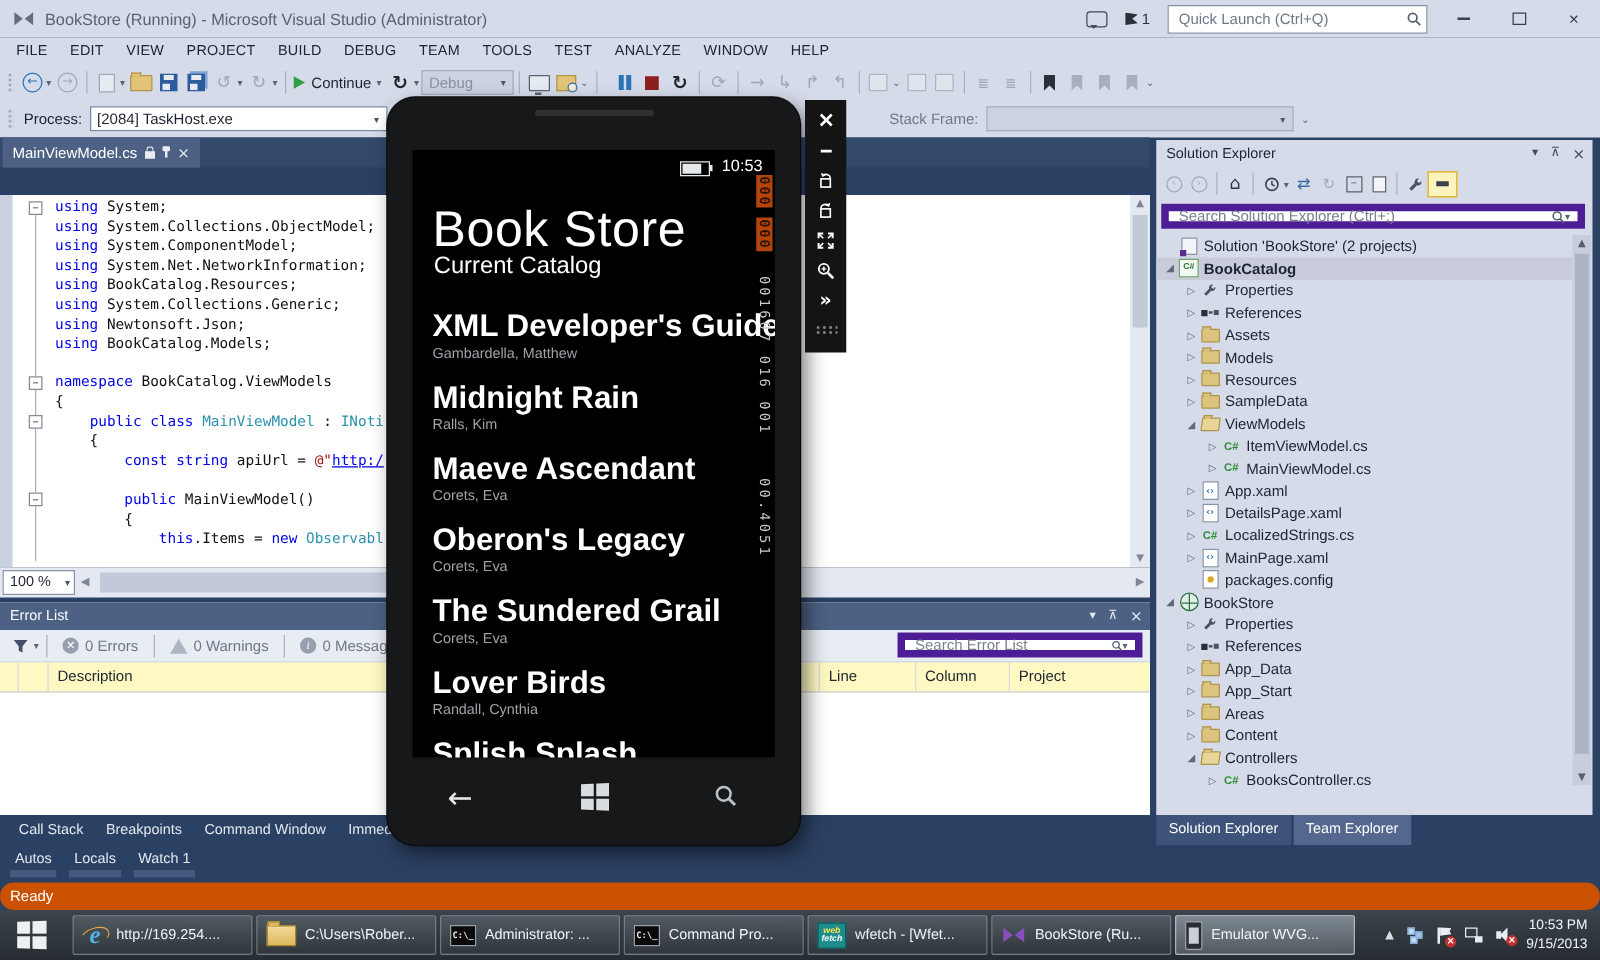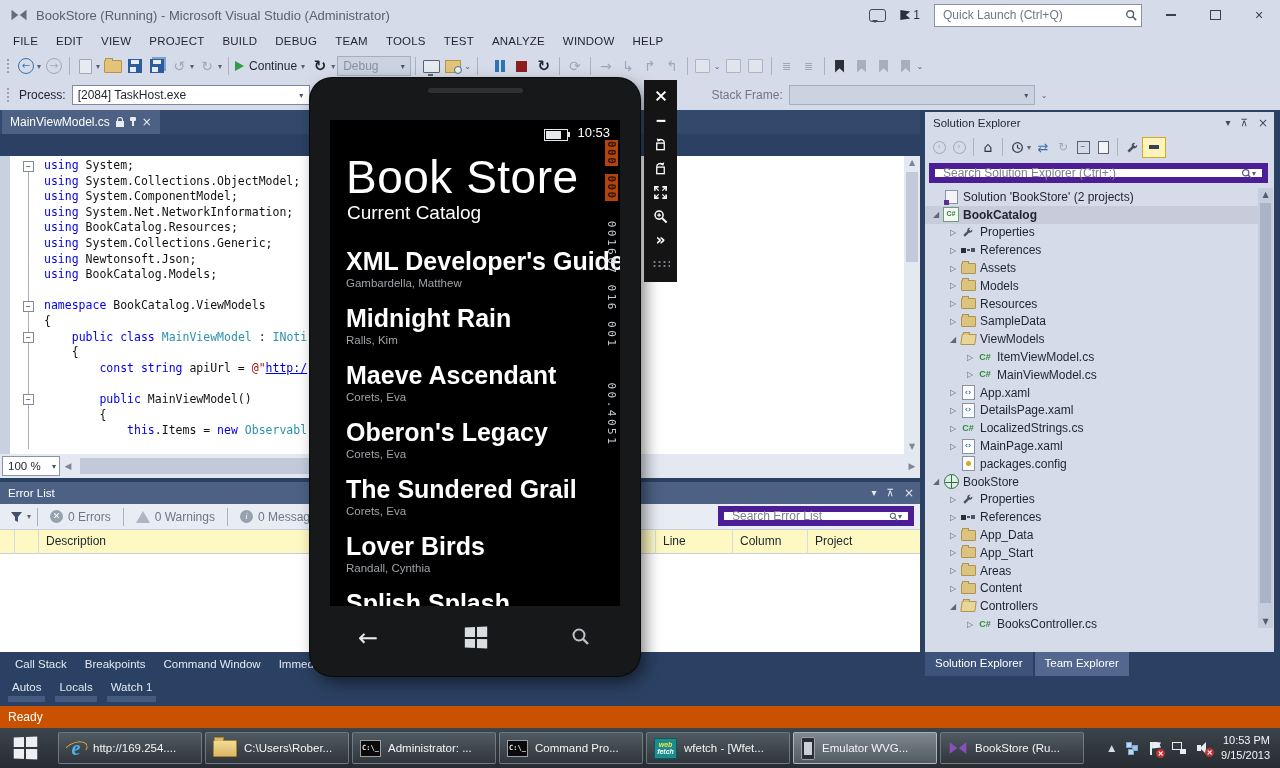--- a/index.html
+++ b/index.html
@@ -117,21 +117,21 @@
   .el-header .colsep{position:absolute;top:0;width:1px;height:24px;background:#D5DAE3;}
   .el-header .lbl{position:absolute;top:4px;font-size:12px;color:#1E2430;}
 
   
   .debug-tabs{left:0;top:654px;width:920px;height:20px;display:flex;gap:4px;padding-left:8px;}
   .debug-tab{color:#E3E8F0;font-size:11.5px;line-height:20px;padding:0 7px;}
   .watch-tabs{left:0;top:678px;width:920px;height:26px;display:flex;gap:6px;padding-left:6px;}
   .watch-tab{display:flex;flex-direction:column;align-items:stretch;}
   .watch-tab .wl{color:#E3E8F0;font-size:11.5px;line-height:18px;padding:0 6px;}
   .watch-tab .stub{height:6px;background:#46597E;margin:0 2px;}
-  .statusbar{left:0;top:706px;width:1280px;height:22px;background:#CA5100;display:flex;align-items:center;}
+  .statusbar{left:0;top:706px;width:1280px;height:22px;background:#CA5100;display:flex;align-items:center;border-radius:11px;}
   .status-text{color:#fff;font-size:12px;margin-left:8px;}
 
   
   .sol-exp{left:925px;top:112px;width:349px;height:540px;background:#D5DBE8;}
   .se-title{position:absolute;left:0;top:0;width:100%;height:22px;display:flex;align-items:center;padding:0 6px 0 8px;box-sizing:border-box;}
   .se-title .t{font-size:11.5px;color:#1E2430;}
   .se-title .panel-icons span{color:#424A57;}
   .se-toolbar{position:absolute;left:0;top:22px;width:100%;height:26px;display:flex;align-items:center;padding-left:4px;box-sizing:border-box;}
   .se-toolbar .tbtn{min-width:18px;}
   .home-glyph{font-size:14px;color:#2B3340;font-family:"DejaVu Sans",sans-serif;}
@@ -175,21 +175,21 @@
 
   
   .phone{left:310px;top:78px;width:330px;height:598px;background:#17181A;border-radius:22px;
          box-shadow:0 0 0 1px #0A0A0B,5px 7px 16px rgba(0,0,0,.5);z-index:50;}
   .speaker-slot{position:absolute;left:118px;top:10px;width:95px;height:5px;border-radius:3px;background:#2E3032;}
   .phone-screen{position:absolute;left:20px;top:42px;width:290px;height:486px;background:#000;overflow:hidden;color:#fff;}
   .ps-time{position:absolute;top:5px;right:10px;font-size:13px;color:#fff;}
   .battery{position:absolute;top:9px;right:52px;width:22px;height:10px;border:1px solid #E6E9EC;}
   .battery::after{content:'';position:absolute;right:-3px;top:2px;width:2px;height:5px;background:#E6E9EC;}
   .battery i{position:absolute;left:1px;top:1px;bottom:1px;width:70%;background:#E6E9EC;}
-  .app-title{position:absolute;left:16px;top:30px;font-size:46px;font-weight:300;letter-spacing:.5px;}
+  .app-title{position:absolute;left:16px;top:42px;font-size:40px;font-weight:300;letter-spacing:.5px;}
   .page-title{position:absolute;left:17px;top:82px;font-size:19px;font-weight:300;}
   #book-list{position:absolute;left:16px;top:126px;right:10px;}
   .book{height:57px;}
   .book-title{font-size:25px;font-weight:700;line-height:30px;white-space:nowrap;}
   .book-author{font-size:11.5px;color:#9EA3A8;margin-top:1px;}
   #frame-counters{position:absolute;top:20px;left:288px;width:470px;height:13px;transform-origin:0 0;transform:rotate(90deg);
         white-space:nowrap;font-family:"DejaVu Sans Mono",monospace;font-size:11px;color:#C8CCD0;}
   .cnt-o{display:inline-block;background:#B5430A;color:#2A1609;padding:0 1px;margin-right:8px;font-weight:bold;letter-spacing:1.5px;}
   .cnt-w{margin-left:12px;letter-spacing:2.5px;}
   .cnt-fps{margin-left:34px;letter-spacing:2.5px;}
@@ -956,34 +956,34 @@
           <span class="tbi tbi-cmd">C:\_</span>
           <span class="task-label">Command Pro...</span>
         </div>
         <div class="task-btn">
           <span class="tbi tbi-wf">
             <b>web</b>
             <i>fetch</i>
           </span>
           <span class="task-label">wfetch - [Wfet...</span>
         </div>
-        <div class="task-btn active">
-          <span class="tbi tbi-emu">
-            <i></i>
-          </span>
-          <span class="task-label">Emulator WVG...</span>
-        </div>
         <div class="task-btn">
           <span class="tbi">
             <svg width="20" height="18" viewBox="0 0 24 20">
               <path d="M2 3l9 7-9 7zM22 3l-9 7 9 7z" fill="#8A4FBE"></path>
             </svg>
           </span>
           <span class="task-label">BookStore (Ru...</span>
         </div>
+        <div class="task-btn active">
+          <span class="tbi tbi-emu">
+            <i></i>
+          </span>
+          <span class="task-label">Emulator WVG...</span>
+        </div>
       </div>
     <div class="tray">
       <span class="tray-up">▲</span>
       <span class="tray-cubes">
           <i></i>
           <i></i>
           <i></i>
         </span>
       <span class="tray-flag">
           <i></i>

